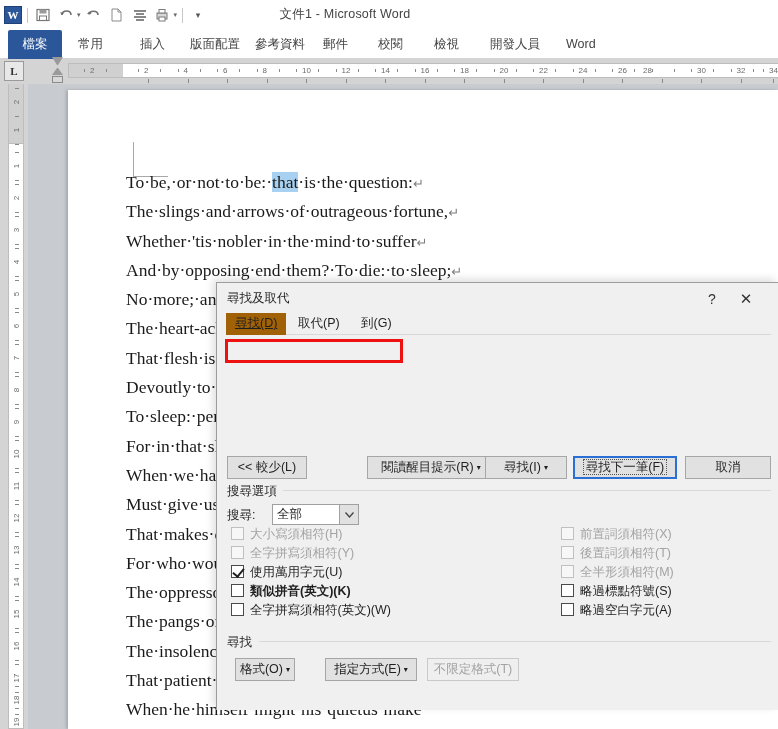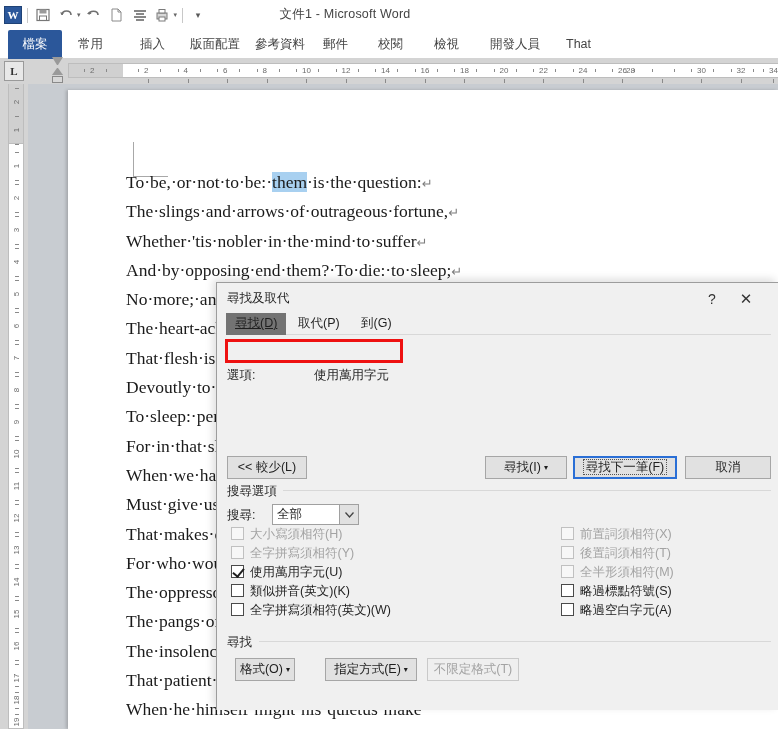--- a/index.html
+++ b/index.html
@@ -152,21 +152,21 @@
   }
 
   #dlg-tabs {
     position:absolute; left:9px; top:30px; width:545px; height:22px;
     border-bottom:1px solid #d8d8d8;
   }
   .dtab {
     position:absolute; top:0; height:22px; line-height:21px; font-size:12.5px;
     color:#1f1f1f; padding:0 9px; white-space:nowrap;
   }
-  .dtab.active { background:#737373;text-decoration:underline; }
+  .dtab.active { background:#a16207;text-decoration:underline; }
 
   #find-label-box {
     position:absolute; left:225px; top:339px; width:178px; height:24px;
     border:3px solid #ee1111; z-index:20;
   }
 
   #find-row { position:absolute; left:10px; top:60px; width:545px; height:22px; }
   #find-lbl { position:absolute; left:0px; top:3px; font-size:12.5px; color:#1f1f1f; white-space:nowrap; }
   #find-input {
     position:absolute; left:87px; top:0; width:434px; height:21px;
@@ -290,21 +290,21 @@
 <div id="ribbon">
     <div class="rb-tab file" style="left: 8px;"><span>檔案</span></div>
     <div class="rb-tab" style="left: 68px;"><span>常用</span></div>
     <div class="rb-tab" style="left: 130px;"><span>插入</span></div>
     <div class="rb-tab" style="left: 180px;"><span>版面配置</span></div>
     <div class="rb-tab" style="left: 245px;"><span>參考資料</span></div>
     <div class="rb-tab" style="left: 313px;"><span>郵件</span></div>
     <div class="rb-tab" style="left: 368px;"><span>校閱</span></div>
     <div class="rb-tab" style="left: 424px;"><span>檢視</span></div>
     <div class="rb-tab" style="left: 480px;"><span>開發人員</span></div>
-    <div class="rb-tab" style="left: 556px;"><span>That</span></div>
+    <div class="rb-tab" style="left: 556px;"><span>Word</span></div>
   </div>
 
 <div id="rulerstrip">
   <div id="tabselector">L</div>
   <div id="hruler">
     <div class="indent-region"></div>
   <div class="rk" style="left: 21px;">2</div>
       <div class="rtick" style="left: 15px; top: 5px;"></div>
       <div class="rtick" style="left: 37px; top: 5px;"></div>
       <div class="rk" style="left: 75px;">2</div>
@@ -339,21 +339,21 @@
       <div class="rtick" style="left: 446.5px; top: 5px;"></div>
       <div class="rk" style="left: 470px;">22</div>
       <div class="rtick" style="left: 464px; top: 5px;"></div>
       <div class="rtick" style="left: 486px; top: 5px;"></div>
       <div class="rk" style="left: 509.5px;">24</div>
       <div class="rtick" style="left: 503.5px; top: 5px;"></div>
       <div class="rtick" style="left: 525.5px; top: 5px;"></div>
       <div class="rk" style="left: 549px;">26</div>
       <div class="rtick" style="left: 543px; top: 5px;"></div>
       <div class="rtick" style="left: 565px; top: 5px;"></div>
-      <div class="rk" style="left: 557px;">28</div>
+      <div class="rk" style="left: 574px;">28</div>
       <div class="rtick" style="left: 582.5px; top: 5px;"></div>
       <div class="rtick" style="left: 604.5px; top: 5px;"></div>
       <div class="rk" style="left: 628px;">30</div>
       <div class="rtick" style="left: 622px; top: 5px;"></div>
       <div class="rtick" style="left: 644px; top: 5px;"></div>
       <div class="rk" style="left: 667.5px;">32</div>
       <div class="rtick" style="left: 661.5px; top: 5px;"></div>
       <div class="rtick" style="left: 683.5px; top: 5px;"></div>
       <div class="rk" style="left: 700px;">34</div>
       <div class="rtick" style="left: 694px; top: 5px;"></div>
@@ -445,21 +445,21 @@
       <div class="vtick" style="top: 630px;"></div>
       <div class="vk" style="top: 634px;">19</div>
       <div class="vtick" style="top: 624px;"></div>
     </div>
 </div>
 
 <div id="canvas">
   <div id="page">
     <div id="page-corner"></div>
     <div id="doctext">
-        <div class="ln"><span>To·be,·or·not·to·be:·</span><span class="hl">them</span><span>·is·the·question:</span><span class="pilcrow">↵</span></div>
+        <div class="ln"><span>To·be,·or·not·to·be:·</span><span class="hl">that</span><span>·is·the·question:</span><span class="pilcrow">↵</span></div>
         <div class="ln"><span>The·slings·and·arrows·of·outrageous·fortune,</span><span class="pilcrow">↵</span></div>
         <div class="ln"><span>Whether·'tis·nobler·in·the·mind·to·suffer</span><span class="pilcrow">↵</span></div>
         <div class="ln"><span>And·by·opposing·end·them?·To·die:·to·sleep;</span><span class="pilcrow">↵</span></div>
         <div class="ln"><span>No·more;·and·by·a·sleep·to·say·we·end</span><span class="pilcrow">↵</span></div>
         <div class="ln"><span>The·heart-ache·and·the·thousand·natural·shocks</span><span class="pilcrow">↵</span></div>
         <div class="ln"><span>That·flesh·is·heir·to,·'tis·a·consummation</span><span class="pilcrow">↵</span></div>
         <div class="ln"><span>Devoutly·to·be·wish'd.·To·die,·to·sleep;</span><span class="pilcrow">↵</span></div>
         <div class="ln"><span>To·sleep:·perchance·to·dream:·ay,·there's·the·rub;</span><span class="pilcrow">↵</span></div>
         <div class="ln"><span>For·in·that·sleep·of·death·what·dreams·may·come</span><span class="pilcrow">↵</span></div>
         <div class="ln"><span>When·we·have·shuffled·off·this·mortal·coil,</span><span class="pilcrow">↵</span></div>
@@ -480,25 +480,25 @@
   <div id="dlg-help">?</div>
   <div id="dlg-close">✕</div>
 
   <div id="dlg-tabs">
       <div class="dtab active" style="left: 0px;"><span>尋找(D)</span></div>
       <div class="dtab" style="left: 63px;"><span>取代(P)</span></div>
       <div class="dtab" style="left: 126px;"><span>到(G)</span></div>
     </div>
 
 
-  <div id="opt-row">
-    <span class="okey">選項:</span><span>使用萬用字元</span>
-  </div>
 
   <div class="dbtn" style="left:10px; top:173px; width:80px;">&lt;&lt; 較少(L)</div>
+  <div class="dbtn" style="left:150px; top:173px; width:128px;">
+    <span>閱讀醒目提示(R)</span><span class="bcaret">▾</span>
+  </div>
   <div class="dbtn" style="left:268px; top:173px; width:82px;">
     <span>尋找(I)</span><span class="bcaret">▾</span>
   </div>
   <div class="dbtn primary" style="left:356px; top:173px; width:104px;">
     <span class="inner-dot">尋找下一筆(F)</span>
   </div>
   <div class="dbtn" style="left:468px; top:173px; width:86px;">取消</div>
 
   <div class="grp-title" style="left:10px; top:200px;">搜尋選項</div>
   <div class="grp-line" style="left:66px; top:207px; width:488px;"></div>
@@ -508,21 +508,21 @@
   <div id="search-select-arrow" style="top:221px;">
     <svg width="9" height="6" viewBox="0 0 9 6">
         <path d="M0.5 0.5 L4.5 5 L8.5 0.5" fill="none" stroke="#444" stroke-width="1.3"></path>
       </svg>
   </div>
 
   <div id="ck-left">
       <div class="ck dis" style="left: 14px; top: 243px;"><span class="box"></span><span>大小寫須相符(H)</span></div>
       <div class="ck dis" style="left: 14px; top: 262px;"><span class="box"></span><span>全字拼寫須相符(Y)</span></div>
       <div class="ck" style="left: 14px; top: 281px;"><span class="box checked"></span><span>使用萬用字元(U)</span></div>
-      <div class="ck" style="left: 14px; top: 300px;"><span class="box"></span><span>類似拼音(英文)(K)</span></div>
+      <div class="ck" style="left: 14px; top: 300px; font-weight: bold;"><span class="box"></span><span>類似拼音(英文)(K)</span></div>
       <div class="ck" style="left: 14px; top: 319px;"><span class="box"></span><span>全字拼寫須相符(英文)(W)</span></div>
     </div>
   <div id="ck-right">
       <div class="ck dis" style="left: 344px; top: 243px;"><span class="box"></span><span>前置詞須相符(X)</span></div>
       <div class="ck dis" style="left: 344px; top: 262px;"><span class="box"></span><span>後置詞須相符(T)</span></div>
       <div class="ck dis" style="left: 344px; top: 281px;"><span class="box"></span><span>全半形須相符(M)</span></div>
       <div class="ck" style="left: 344px; top: 300px;"><span class="box"></span><span>略過標點符號(S)</span></div>
       <div class="ck" style="left: 344px; top: 319px;"><span class="box"></span><span>略過空白字元(A)</span></div>
     </div>
 

